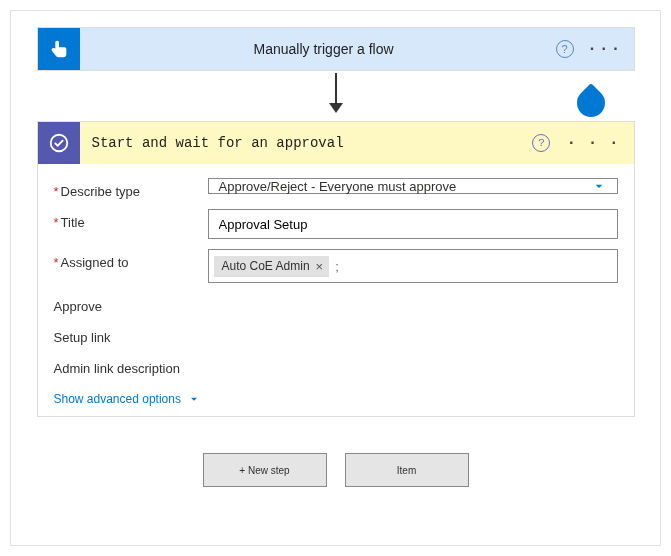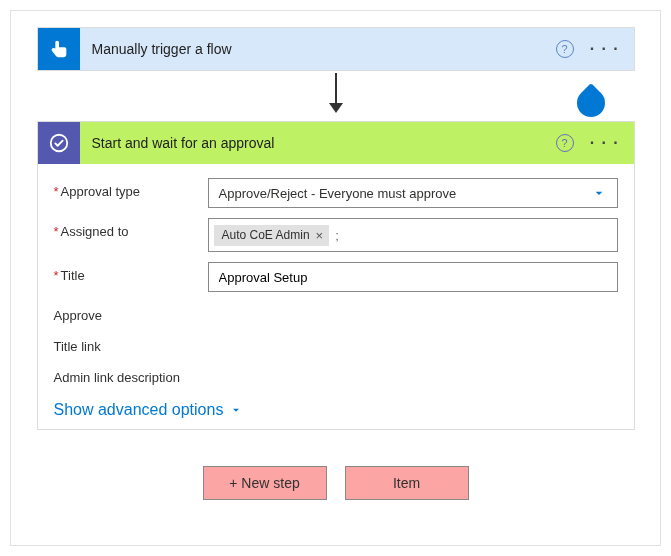--- a/index.html
+++ b/index.html
@@ -22,33 +22,34 @@
     padding: 16px 16px 0 16px;
     position: relative;
   }
   .card {
     border: 1px solid #dcdcdc;
     background: #fff;
   }
   .card-trigger {
     width: 598px;
     margin: 0 auto;
+    text-align: center;
   }
   .card-action {
     width: 598px;
     margin: 0 auto;
   }
   .card-header {
     display: flex;
     align-items: center;
     height: 42px;
     padding-right: 8px;
   }
   .hdr-blue { background: #d7e8fb; }
-  .hdr-purple { background: #bef264; }
+  .hdr-purple { background: #fef9c3; font-family: Liberation Mono, monospace; }
   .hdr-iconbox {
     width: 42px;
     height: 42px;
     display: flex;
     align-items: center;
     justify-content: center;
     flex-shrink: 0;
   }
   .hdr-iconbox.blue { background: #0078d4; }
   .hdr-iconbox.purple { background: #5558af; }
@@ -132,21 +133,21 @@
   .req::before {
     content: "*";
     color: #c62828;
     margin-right: 2px;
   }
   .field {
     flex: 1;
   }
   .select-box {
     border: 1px solid #8a8886;
-    height: 30px;
+    height: 16px;
     display: flex;
     align-items: center;
     padding: 0 10px;
     justify-content: space-between;
     cursor: pointer;
   }
   .chev {
     color: #0078d4;
     font-size: 16px;
   }
@@ -180,43 +181,43 @@
     cursor: pointer;
     font-size: 13px;
     color: #555;
   }
   .token-sep {
     color: #666;
     padding: 0 2px;
   }
   .adv-link {
     color: #0078d4;
-    font-size: 16px;
+    font-size: 12px;
     cursor: pointer;
     display: inline-flex;
     align-items: center;
     gap: 6px;
     margin-top: 6px;
   }
   .adv-chev {
     color: #0078d4;
     font-size: 14px;
   }
   .footer-buttons {
     display: flex;
     justify-content: center;
     gap: 18px;
     margin-top: 36px;
   }
   .btn {
     border: 1px solid #8a8886;
-    background: #fca5a5;
+    background: #e5e5e5;
     height: 34px;
     min-width: 124px;
-    font-size: 14px;
+    font-size: 10px;
     font-family: inherit;
     cursor: pointer;
     color: #323130;
   }
   svg { display: block; }
 </style>
 </head>
 <body>
 
 <div class="canvas">
@@ -250,59 +251,59 @@
             </svg>
         </div>
         <div class="hdr-title">Start and wait for an approval</div>
         <div class="hdr-help purple">?</div>
         <div class="hdr-menu">· · ·</div>
       </div>
 
       <div class="card-body">
 
         <div class="row">
-          <div class="label req">Approval type</div>
+          <div class="label req">Describe type</div>
           <div class="field">
             <div class="select-box">
               <span>Approve/Reject - Everyone must approve</span>
               <span class="chev">
                 <svg width="16" height="16" viewBox="0 0 24 24">
                     <path fill="#0078d4" d="M7 10l5 5 5-5z"></path>
                   </svg>
               </span>
             </div>
           </div>
         </div>
 
         <div class="row">
+          <div class="label req">Title</div>
+          <div class="field">
+            <input class="text-input" value="Approval Setup" style="">
+          </div>
+        </div>
+
+        <div class="row">
           <div class="label req">Assigned to</div>
           <div class="field">
             <div class="token-box">
               <span class="token">
                 <span>Auto CoE Admin</span>
                 <span class="token-x">×</span>
               </span>
               <span class="token-sep">;</span>
             </div>
           </div>
         </div>
 
         <div class="row">
-          <div class="label req">Title</div>
-          <div class="field">
-            <input class="text-input" value="Approval Setup" style="">
-          </div>
-        </div>
-
-        <div class="row">
           <div class="label">Approve</div>
         </div>
 
         <div class="row">
-          <div class="label">Title link</div>
+          <div class="label">Setup link</div>
         </div>
 
         <div class="row">
           <div class="label">Admin link description</div>
         </div>
 
         <div class="adv-link">
           <span>Show advanced options</span>
           <span class="adv-chev">
             <svg width="14" height="14" viewBox="0 0 24 24">

